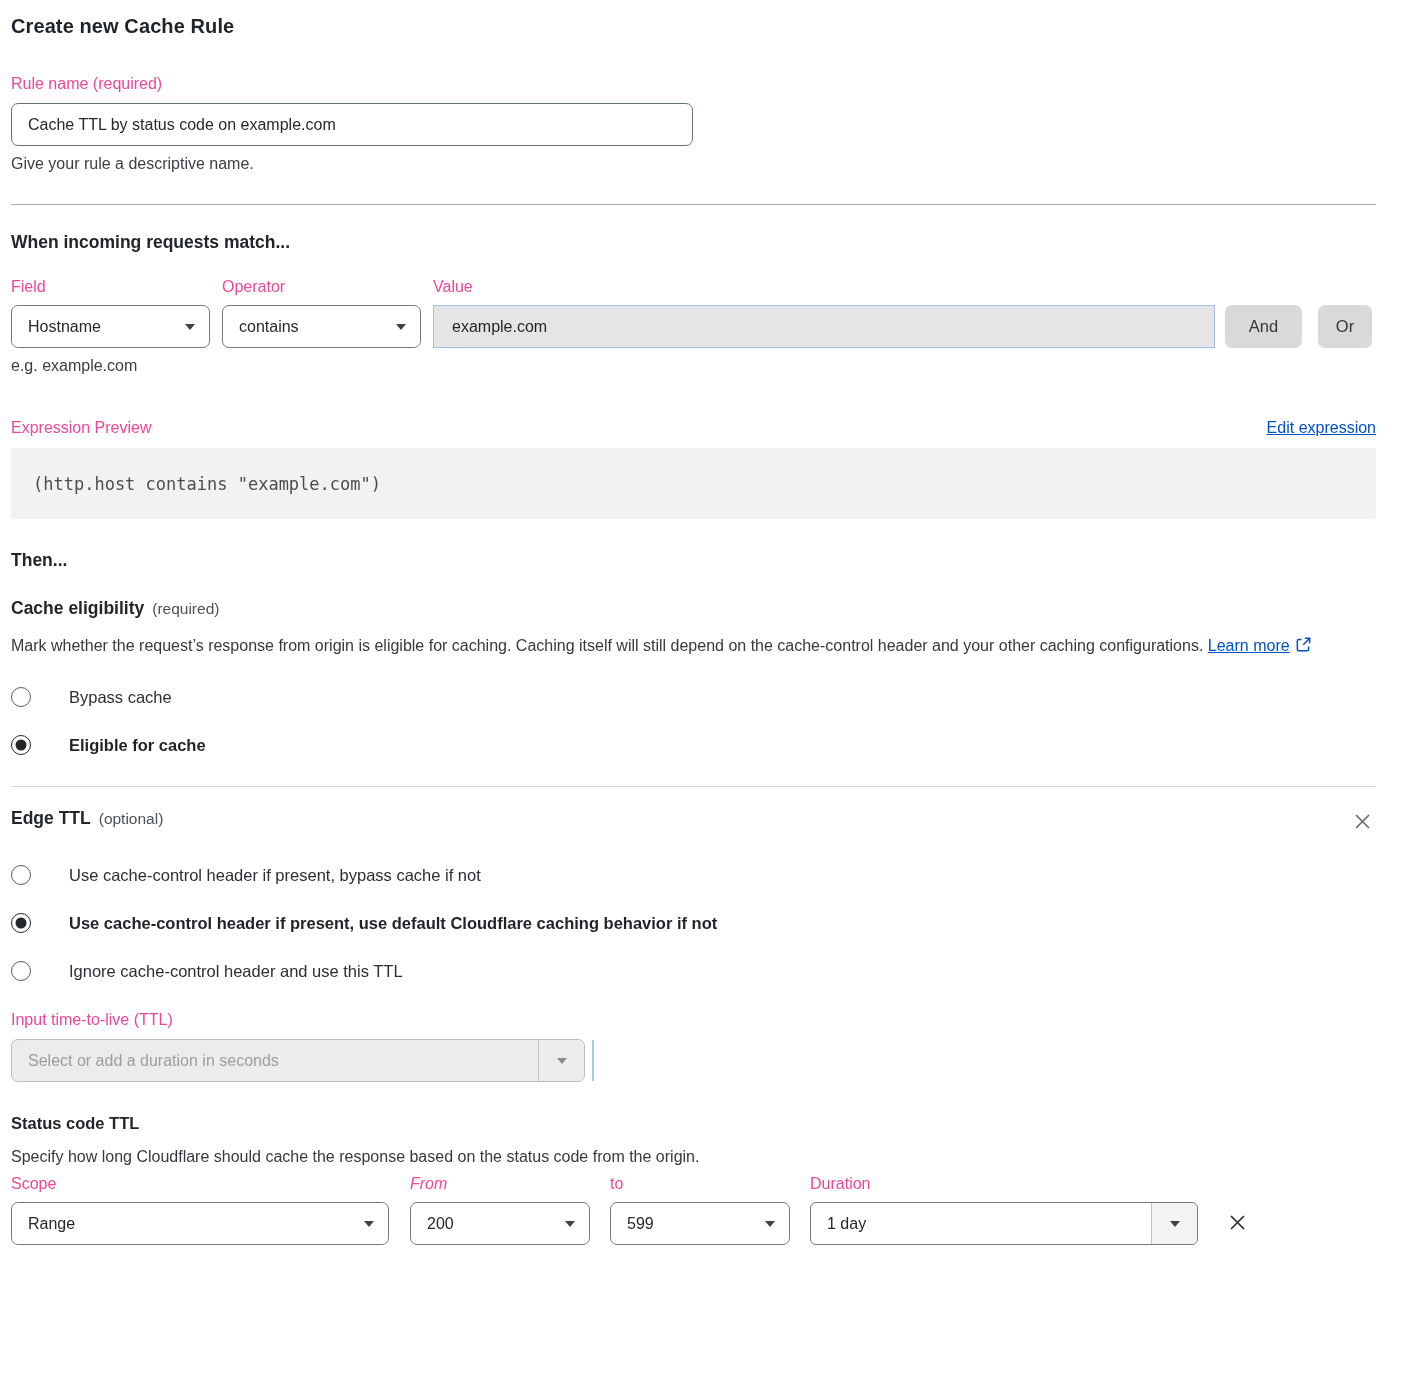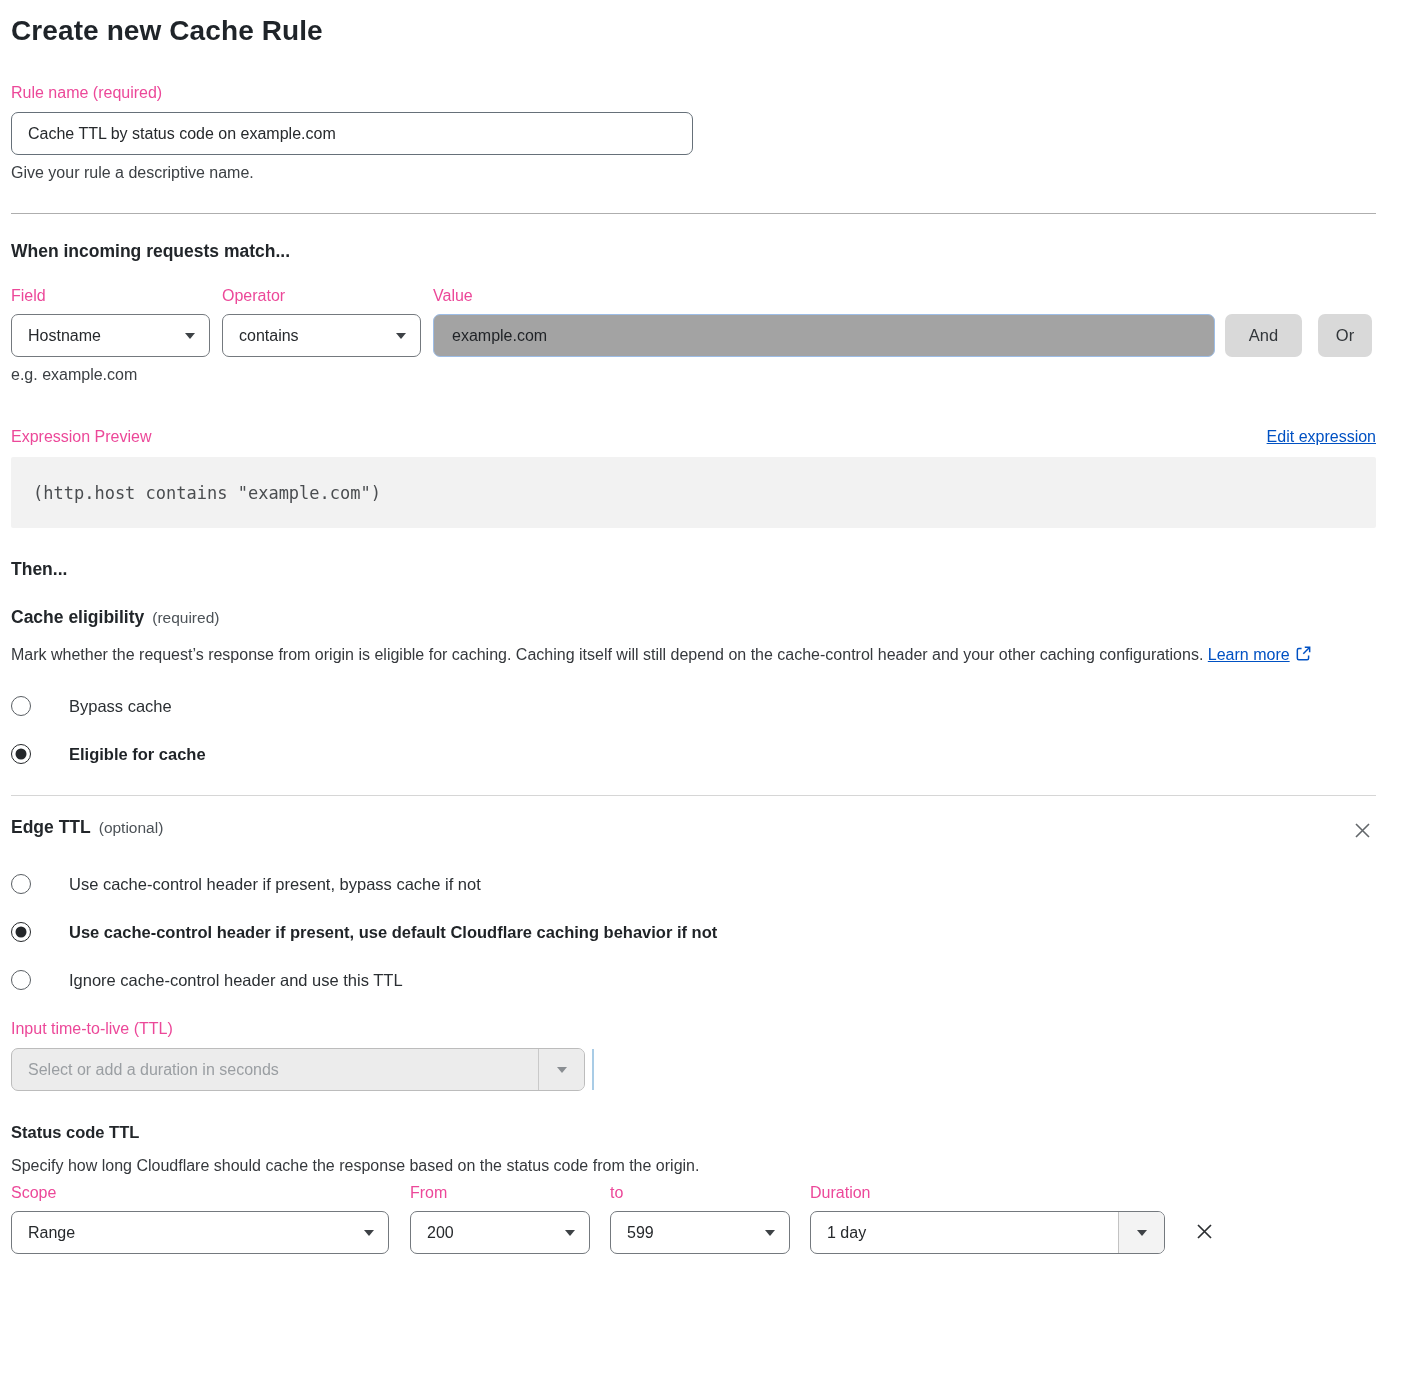--- a/index.html
+++ b/index.html
@@ -9,21 +9,21 @@
     color: #36393d;
     font-size: 16px;
   }
   .page {
     width: 1412px;
     min-height: 1376px;
     padding: 15px 36px 20px 11px;
     position: relative;
   }
   h1.page-title {
-    font-size: 28px;
+    font-size: 20px;
     font-weight: 700;
     color: #1f2429;
     letter-spacing: .1px;
   }
   .field-label { font-size: 16px; color: #ec4899; }
   .help-text { font-size: 16px; color: #3c4044; margin-top: 9px; }
 
   .rule-name-label { margin-top: 37px; }
   input.text-input {
     margin-top: 10px;
@@ -86,22 +86,22 @@
     display: flex;
     align-items: center;
     justify-content: center;
     border-radius: 0 6px 6px 0;
   }
   .select .arrow-box .caret { margin-left: 0; }
 
   .value-input {
     height: 43px;
     border: 1px solid #9dbde6;
-    border-radius: 7px;
-    background: #a3a3a3;
+    border-radius: 0;
+    background: #e5e5e5;
     padding: 0 18px;
     font-family: "Liberation Sans", sans-serif;
     font-size: 16px;
     color: #1f2226;
     outline: none;
     display: block;
   }
 
   .gray-btn {
     height: 43px;
@@ -219,23 +219,23 @@
   .w-field { width: 199px; margin-right: 12px; }
   .w-op { width: 199px; margin-right: 12px; }
   .w-value { width: 782px; }
   .w-and { width: 77px; margin-left: 10px; }
   .w-or { width: 54px; margin-left: 16px; }
 
   
   .w-scope { width: 378px; margin-right: 21px; }
   .w-from { width: 180px; margin-right: 20px; }
   .w-to { width: 180px; margin-right: 20px; }
-  .w-duration { width: 355px; }
+  .w-duration { width: 388px; border-radius: 6px; }
   .label-scope { width: 378px; margin-right: 21px; }
-  .label-from { width: 180px; margin-right: 20px; }
+  .label-from { width: 180px; margin-right: 20px; font-style: italic; }
   .label-to { width: 180px; margin-right: 20px; }
   .label-duration { width: 378px; }
 
   .value-hint { margin-top: 9px; font-size: 16px; color: #3c4044; }
   .delete-x { margin-left: 25px; }
 </style>
 </head>
 <body>
 
 <div class="page">

